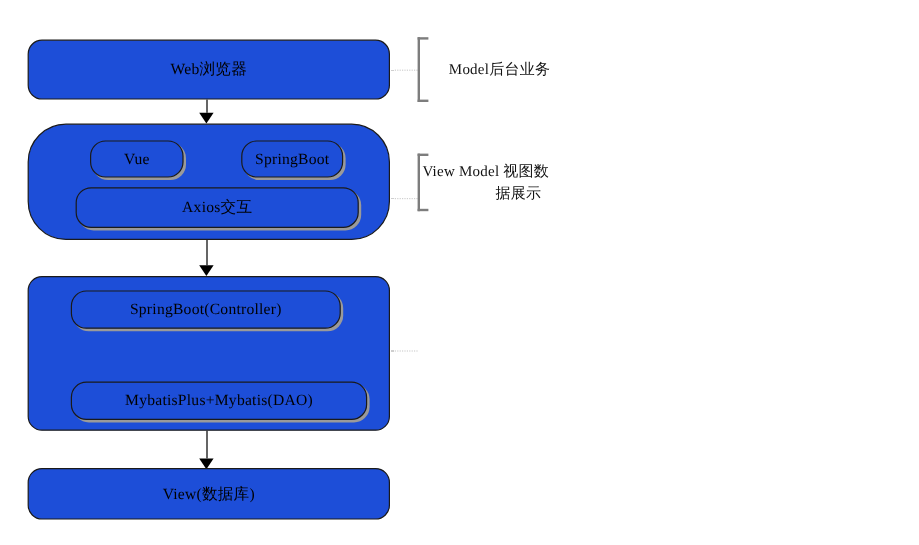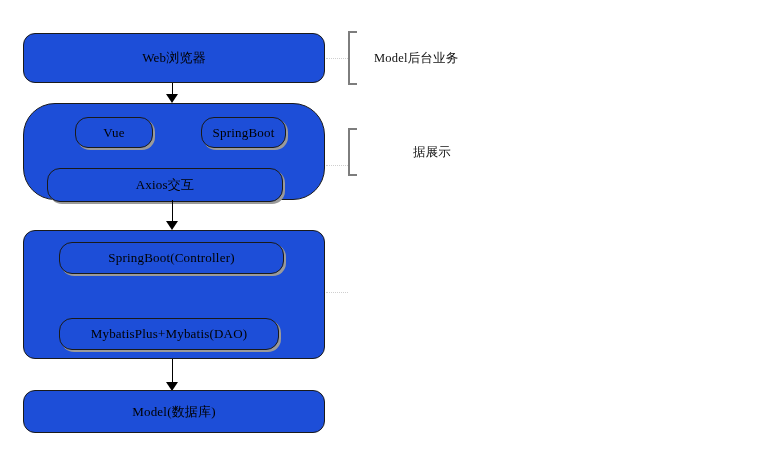--- a/index.html
+++ b/index.html
@@ -129,56 +129,57 @@
   <div class="box outer-box" style="left:23px; top:103px; width:302px; height:97px;border-radius:32px;">
 
     <div class="box inner-box" style="left:51px; top:13px; width:78px; height:31px;">
       <div class="box-label">Vue</div>
     </div>
 
     <div class="box inner-box" style="left:177px; top:13px; width:85px; height:31px;">
       <div class="box-label">SpringBoot</div>
     </div>
 
-    <div class="box inner-box" style="left:23px; top:52px; width:236px; height:34px;margin-top:12px;">
+    <div class="box inner-box" style="left:39px; top:52px; width:236px; height:34px;">
       <div class="box-label">Axios交互</div>
     </div>
   </div>
 
   <div class="connector" style="left:326px; top:165px; width:22px;"></div>
 
   <div class="annotation" style="left:348px; top:128px; width:190px; height:48px;">
     <div class="bracket" style="height:48px;"></div>
     <div class="caption two-line" style="left:4px; width:160px;">
+      <span class="l1">View Model 视图数</span>
       <span class="l2">据展示</span>
     </div>
   </div>
 
   <div class="arrow" style="left:166px; top:200px; height:30px;">
     <div class="shaft" style="height:21px;"></div>
     <div class="head"></div>
   </div>
 
   <div class="box outer-box" style="left:23px; top:230px; width:302px; height:129px;">
 
     <div class="box inner-box" style="left:35px; top:11px; width:225px; height:32px;">
       <div class="box-label">SpringBoot(Controller)</div>
     </div>
 
 
-    <div class="box inner-box" style="left:35px; top:87px; width:220px; height:32px;">
+    <div class="box inner-box" style="left:35px; top:87px; width:247px; height:32px;">
       <div class="box-label">MybatisPlus+Mybatis(DAO)</div>
     </div>
   </div>
 
   <div class="connector" style="left:326px; top:292px; width:22px;"></div>
 
 
   <div class="arrow" style="left:166px; top:359px; height:32px;">
     <div class="shaft" style="height:23px;"></div>
     <div class="head"></div>
   </div>
 
   <div class="box outer-box" style="left:23px; top:390px; width:302px; height:43px;">
-    <div class="box-label">Model(数据库)</div>
+    <div class="box-label">View(数据库)</div>
   </div>
 
 </div>
 
 </body></html>

